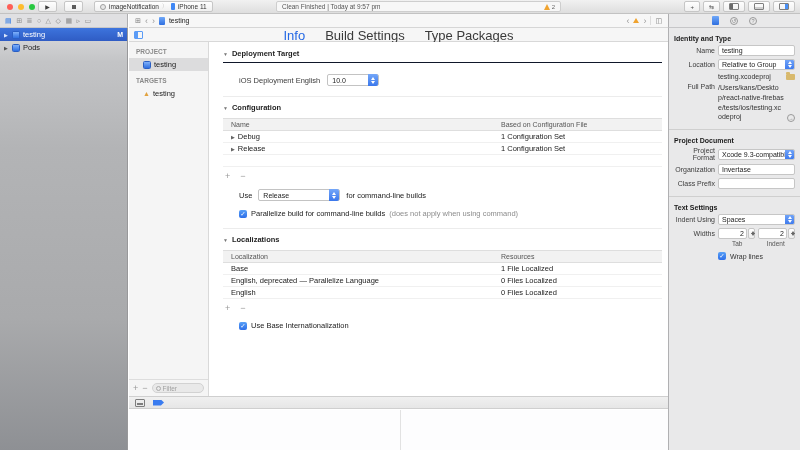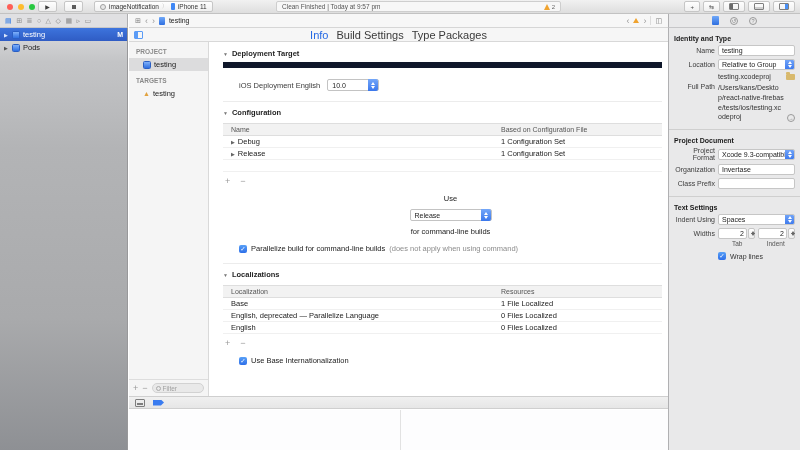--- a/index.html
+++ b/index.html
@@ -71,21 +71,21 @@
     border:0.5px solid #2a5fc4; display:block; }
   .badge { margin-left:auto; font-size:7px; font-weight:bold; color:#fff; }
 
   
   .editor-tabs { position:absolute; left:129px; top:28px; width:539px; height:14px;
     background:#f6f6f6; border-bottom:1px solid #d8d8d8; }
   .etab-toggle { position:absolute; left:5px; top:3px; width:9px; height:8px;
     border:1px solid #5a9bf6; border-radius:1px; }
   .etab-toggle::before { content:""; position:absolute; left:0; top:0; bottom:0; width:3px; background:#5a9bf6; }
   .etabs { position:absolute; left:0; right:0; top:0; height:14px; display:flex;
-    align-items:center; justify-content:center; gap:8px; font-size:11px; color:#3a3a3a; }
+    align-items:flex-start; justify-content:center; gap:20px; font-size:13px; color:#3a3a3a; }
   .etab.active { color:#2468e4; }
 
   
   .proj-sidebar { position:absolute; left:129px; top:42px; width:80px; height:354px;
     background:#f5f5f5; border-right:1px solid #d9d9d9; }
   .ps-header { font-size:6.5px; font-weight:bold; color:#8a8a8a; padding:6px 0 3px 7px; }
   .ps-item { height:13px; display:flex; align-items:center; gap:3px; padding-left:14px; font-size:7.5px; color:#222; }
   .ps-item.selected { background:#dcdcdd; }
   .target-ico { font-size:7px; color:#e1a23f; line-height:7px; }
   .ps-filterbar { position:absolute; left:0; right:0; bottom:0; height:17px; border-top:1px solid #ddd;
@@ -93,41 +93,41 @@
   .pm-btn { font-size:9px; color:#9a9a9a; line-height:9px; }
   .filter-field { flex:1; height:10px; background:#e9e9e9; border:1px solid #d2d2d2; border-radius:5px;
     display:flex; align-items:center; gap:2px; padding:0 3px; font-size:6.5px; color:#a0a0a0; }
   .filter-ico { width:5px; height:5px; border:1px solid #ababab; border-radius:50%; display:block; }
 
   
   .content { position:absolute; left:210px; top:42px; width:458px; height:354px;
     background:#fff; overflow:hidden; font-size:7.5px; color:#222; padding:0 6px 0 13px; }
   .sec-header { display:flex; align-items:center; gap:4px; font-weight:bold; font-size:7.5px; color:#1e1e1e; }
   .sec-header .disc { font-size:5px; color:#777; font-weight:normal; }
-  .dep-header { margin-top:7px; padding-bottom:4px; border-bottom:6px solid #0f172a; }
+  .dep-header { margin-top:7px; padding-bottom:4px; border-bottom:1px solid #0f172a; }
   .dep-row { margin-top:11px; display:flex; align-items:center; gap:7px; padding-left:16px; color:#3a3a3a; }
   .combo { width:52px; height:12px; background:#fff; border:1px solid #c3c3c3; border-radius:2px;
     display:flex; align-items:center; padding-left:4px; position:relative; font-size:7px; color:#222; }
   .dd { position:absolute; right:0; top:-1px; width:10px; height:12px; border-radius:0 2px 2px 0;
     background:linear-gradient(#74a7f9,#3a77ec); }
   .dd::before { content:""; position:absolute; left:3px; top:2.5px; border-left:2px solid transparent;
     border-right:2px solid transparent; border-bottom:3px solid #fff; }
   .dd::after { content:""; position:absolute; left:3px; bottom:2.5px; border-left:2px solid transparent;
     border-right:2px solid transparent; border-top:3px solid #fff; }
   .rule { height:1px; background:#ececec; margin-top:10px; }
   .sec-header.mt { margin-top:6px; }
   table.cfg { width:100%; border-collapse:collapse; margin-top:6px; font-size:7.5px; }
   table.cfg th { font-weight:normal; text-align:left; font-size:7px; color:#555; background:#f2f2f2;
     border-top:1px solid #dedede; border-bottom:1px solid #dedede; height:12px; padding:0 0 0 8px; }
   table.cfg td { height:12px; padding:0 0 0 8px; border-bottom:1px solid #f0f0f0; color:#222; }
   table.cfg .c1 { width:270px; }
   .row-disc { font-size:5px; color:#666; margin-right:3px; }
   .t-foot td { height:10px; }
   .pm-bar { display:flex; gap:10px; margin:5px 0 0 2px; }
-  .use-row { margin-top:8px; display:flex; align-items:center; gap:6px; padding-left:16px; color:#222;flex-direction:column; }
+  .use-row { margin-top:8px; display:flex; align-items:center; gap:6px; padding-left:16px; color:#222; }
   .combo.wide { width:82px; }
   .chk-row { margin-top:8px; display:flex; align-items:center; gap:4px; padding-left:16px; }
   .checkbox { width:8px; height:8px; border-radius:2px; background:linear-gradient(#58a0f7,#2d6ee8);
     color:#fff; font-size:6.5px; line-height:8px; text-align:center; display:block; }
   .note { color:#8c8c8c; }
 
   
   .debugbar { position:absolute; left:129px; top:396px; width:539px; height:13px;
     background:linear-gradient(#f0f0f0,#e6e6e6); border-top:1px solid #cfcfcf;
     border-bottom:1px solid #cfcfcf; display:flex; align-items:center; gap:8px; padding-left:6px; }

